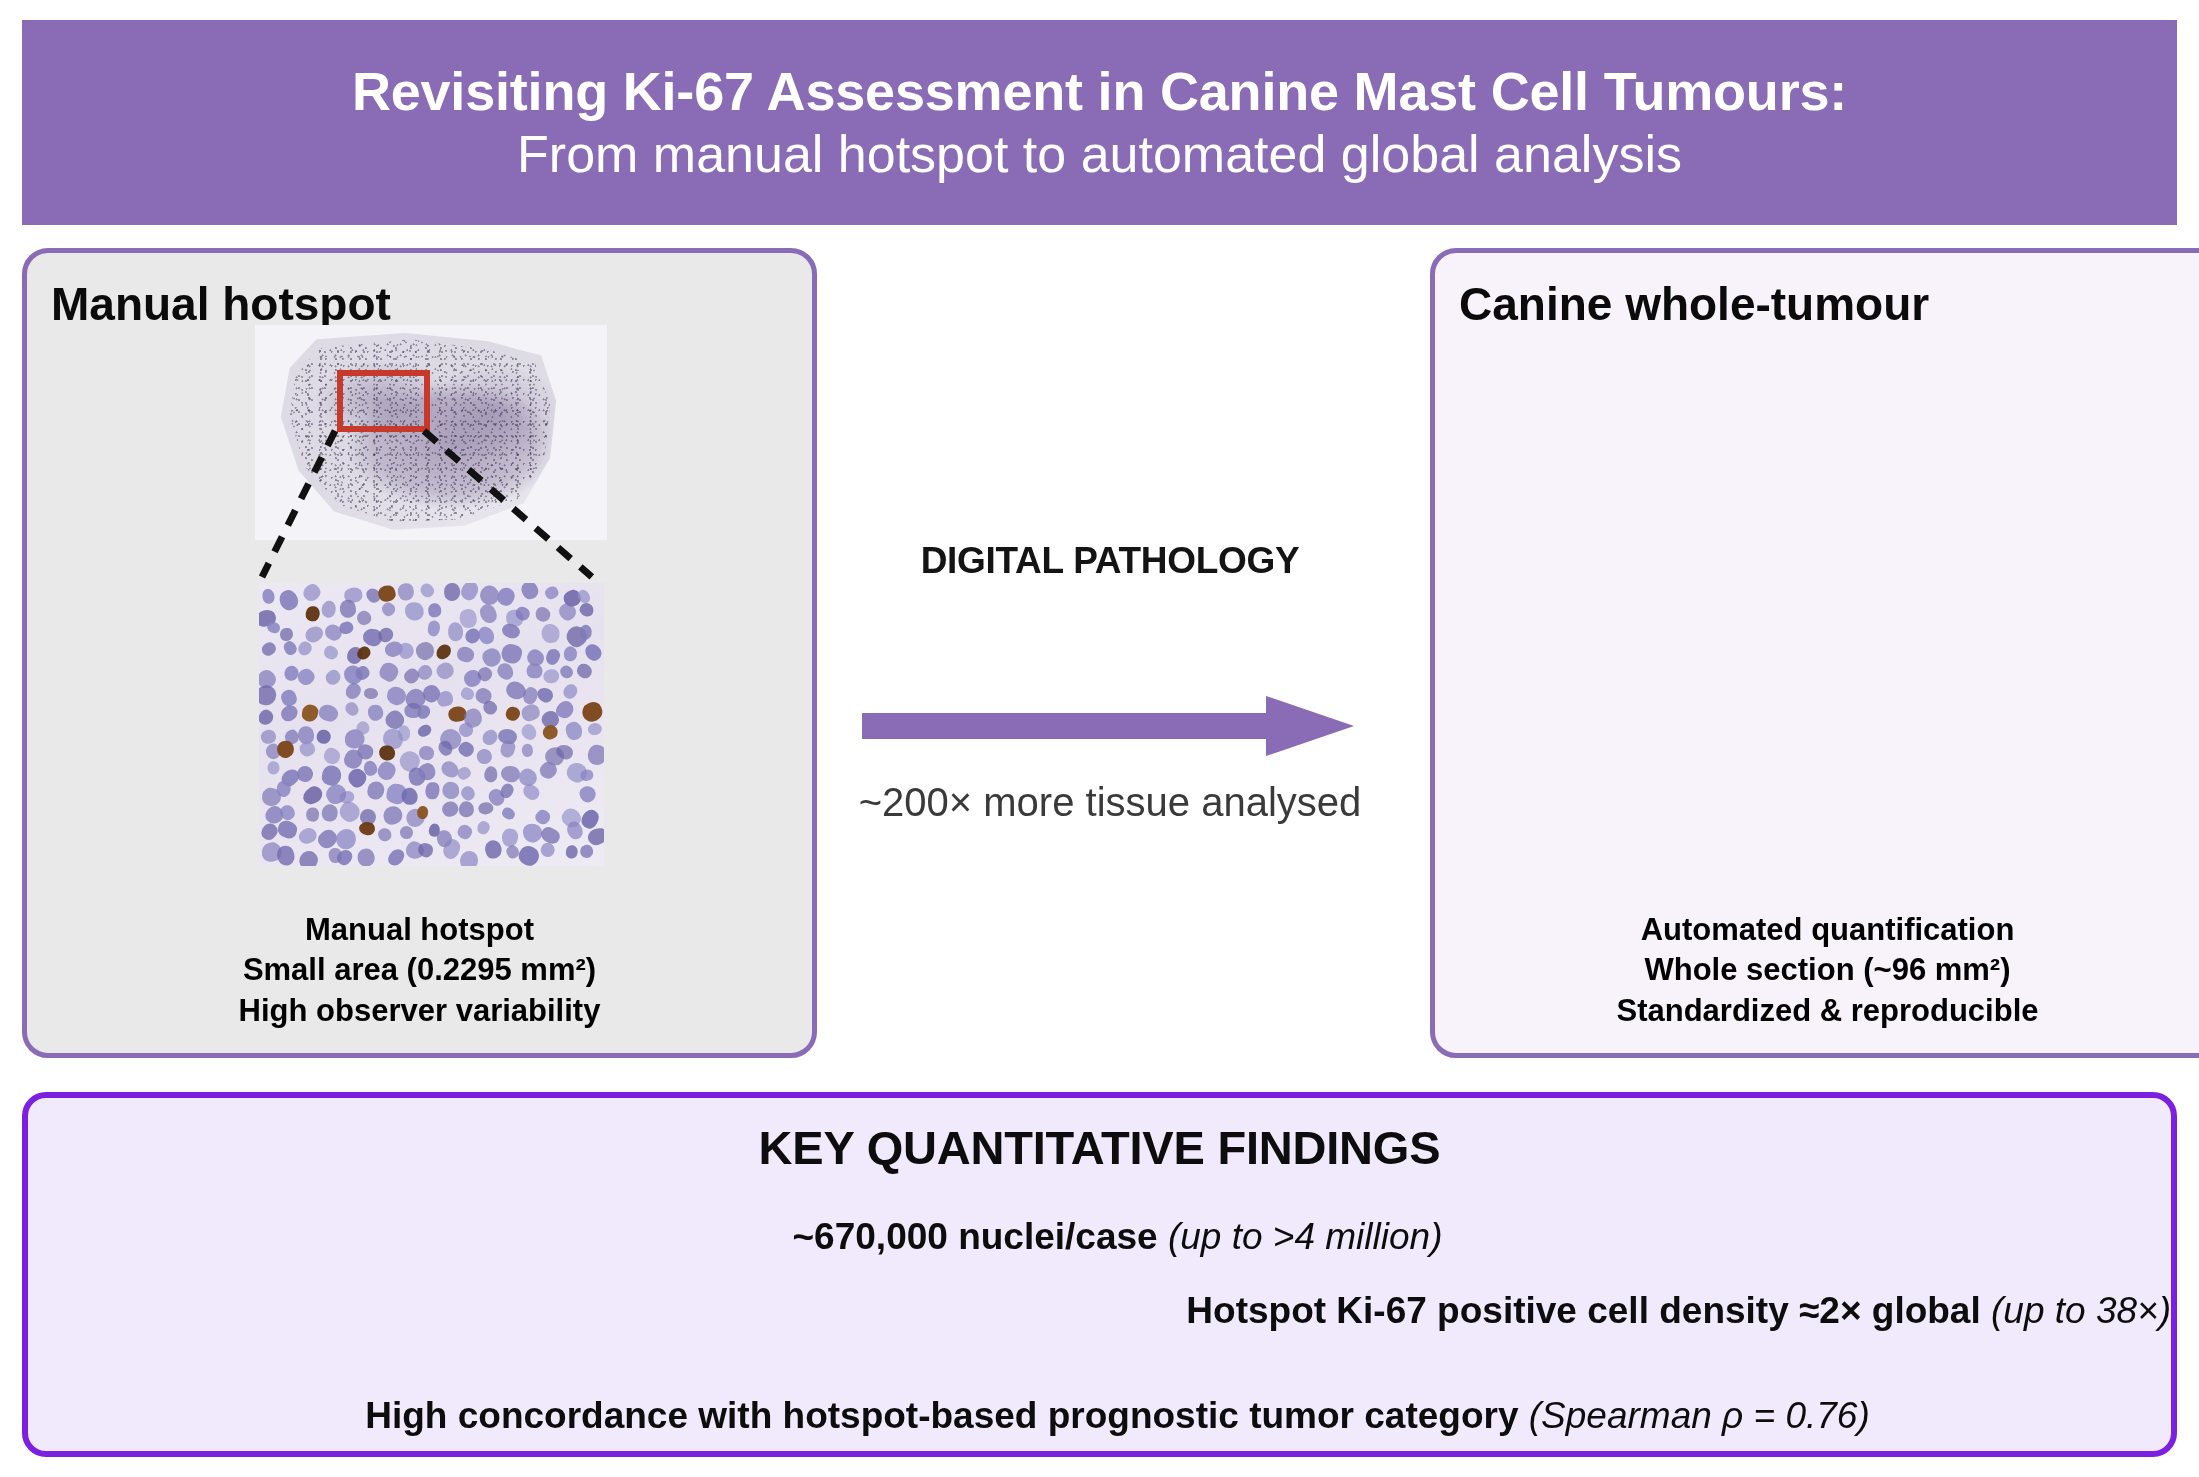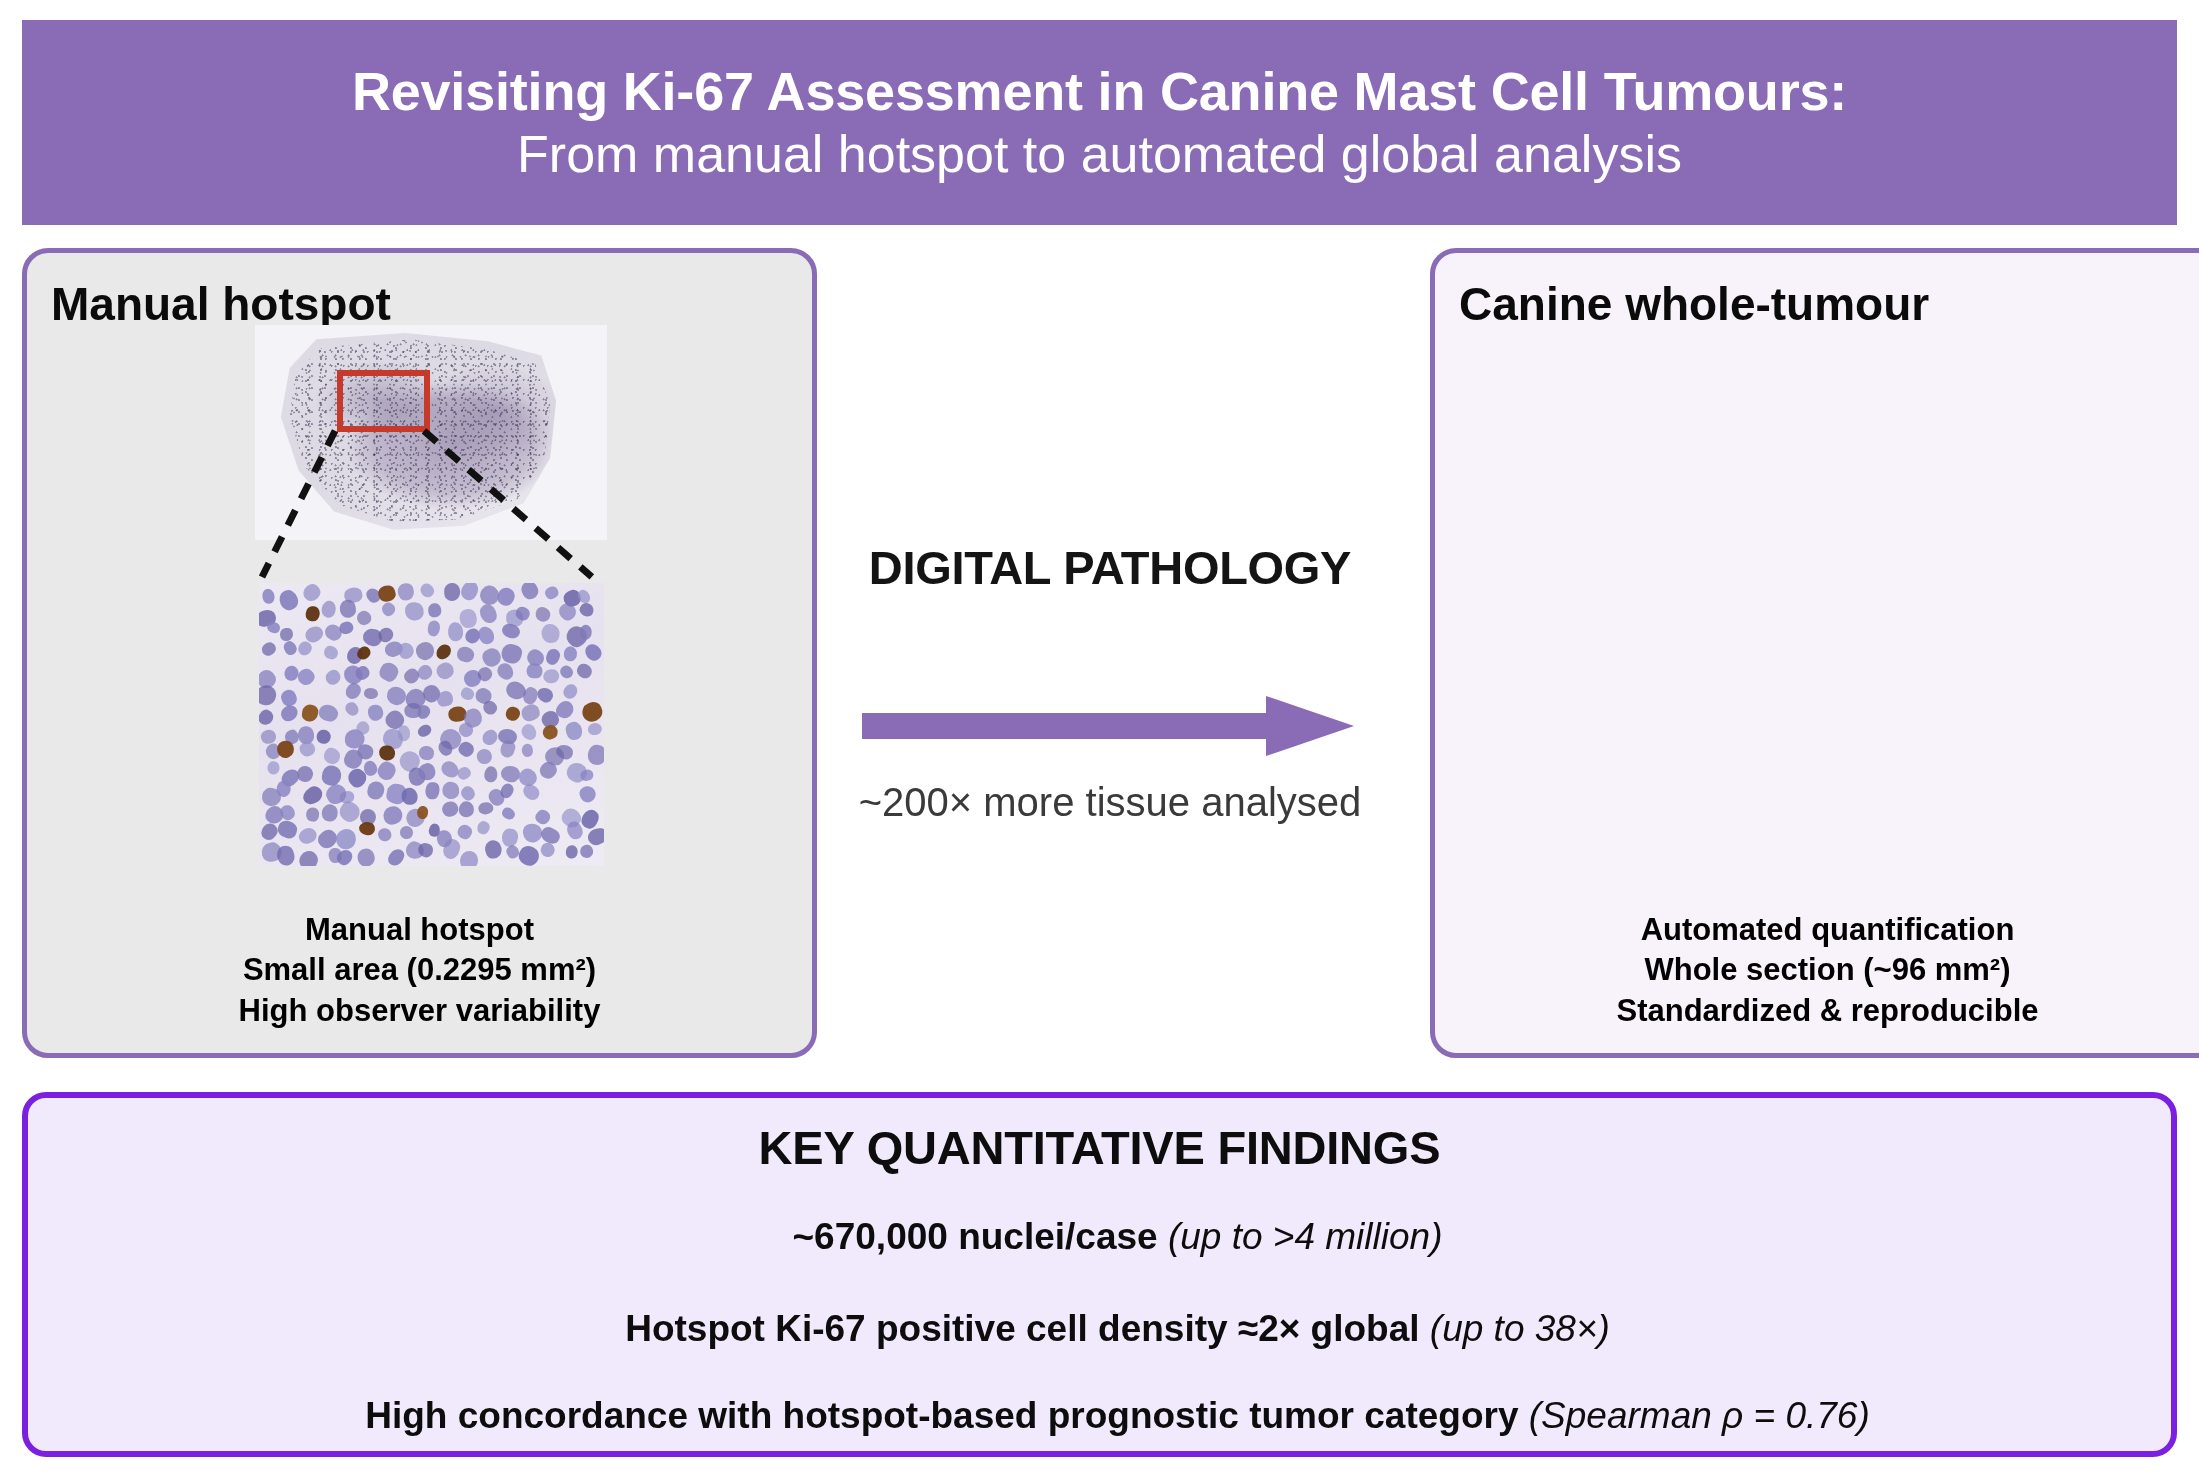--- a/index.html
+++ b/index.html
@@ -149,21 +149,21 @@
 
   
   .center-block {
     position: absolute;
     left: 840px;
     top: 540px;
     width: 540px;
     text-align: center;
   }
   .center-title {
-    font-size: 47px;
+    font-size: 37px;
     font-weight: bold;
     color: #141414;
     letter-spacing: -0.3px;
     white-space: nowrap;
   }
   .center-sub {
     margin-top: 12px;
     font-size: 44px;
     font-weight: normal;
     color: #1A1A1A;
@@ -212,21 +212,21 @@
     left: 0; right: 0;
     text-align: center;
     font-size: 37px;
     color: #0D0D0D;
     white-space: nowrap;
     padding-left: 36px;
   }
   .finding-line .strong { font-weight: bold; }
   .finding-line .note   { font-style: italic; font-weight: normal; }
   .f1 { top: 118px; }
-  .f2 { top: 210px; }
+  .f2 { top: 192px; text-align: right; }
   .f3 { top: 297px; }
 </style>
 </head>
 <body>
 
 <div id="abstract-root">
 
   <div class="title-banner">
     <div class="title-line1">Revisiting Ki-67 Assessment in Canine Mast Cell Tumours:</div>
     <div class="title-line2">From manual hotspot to automated global analysis</div>

